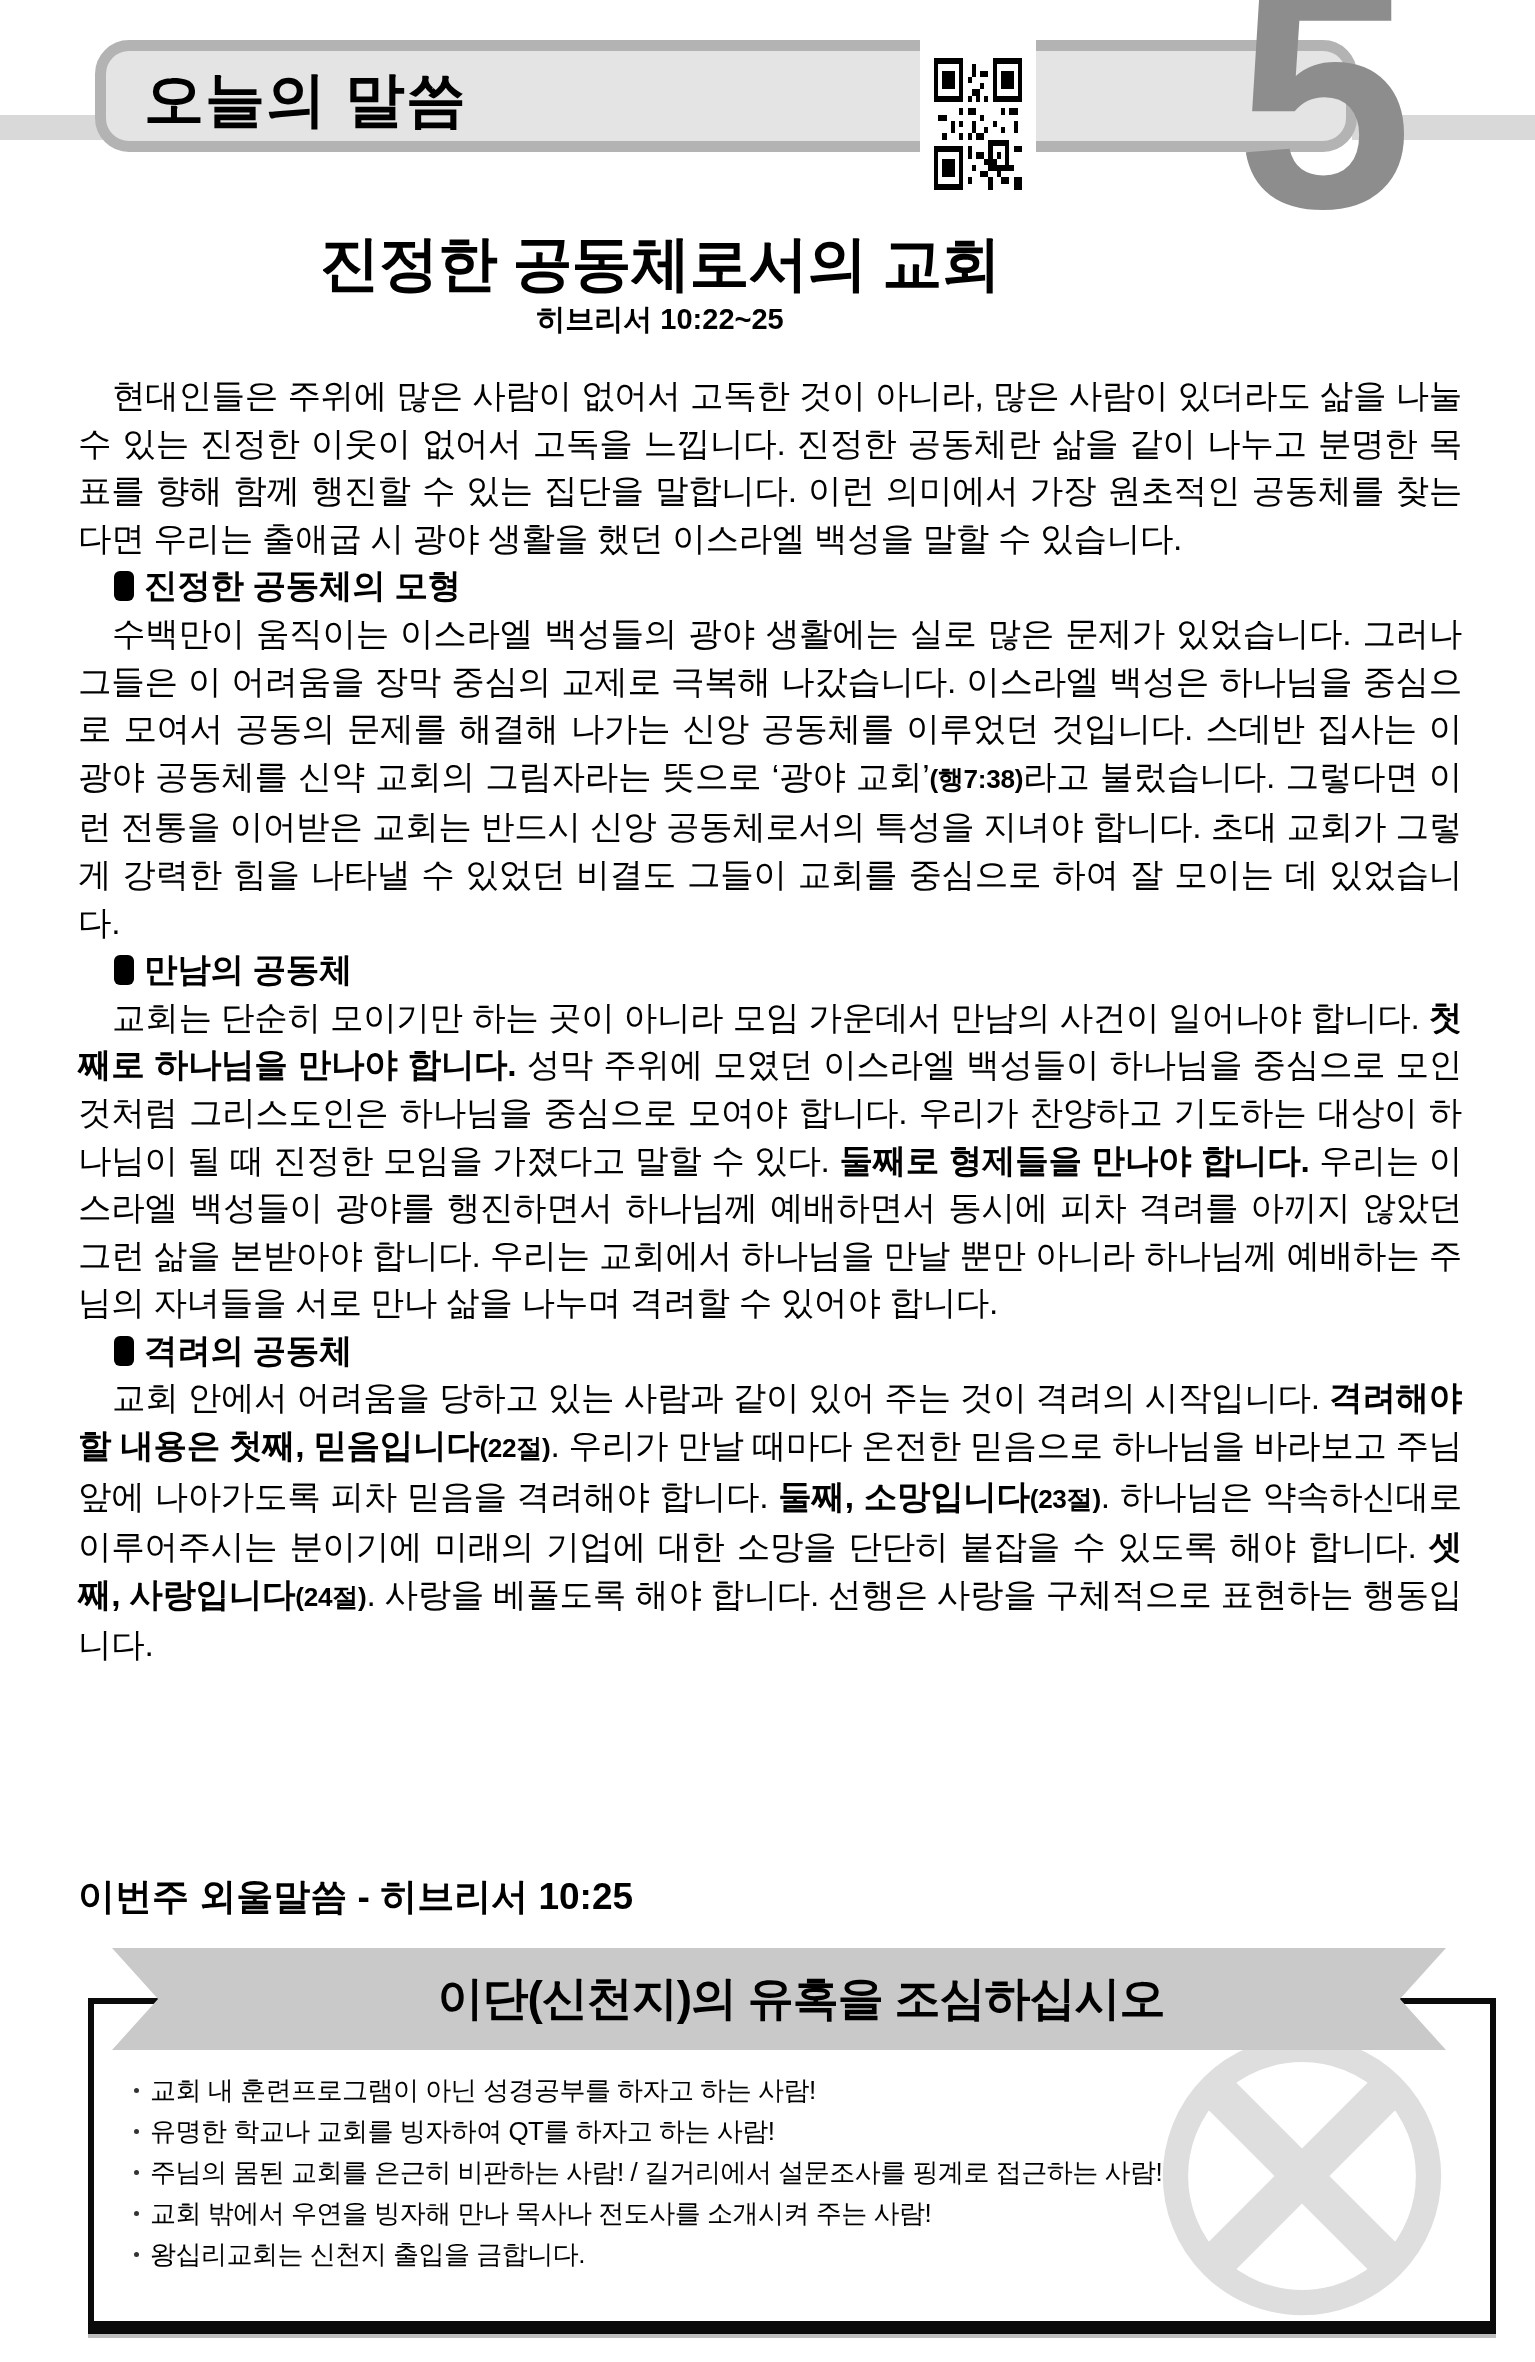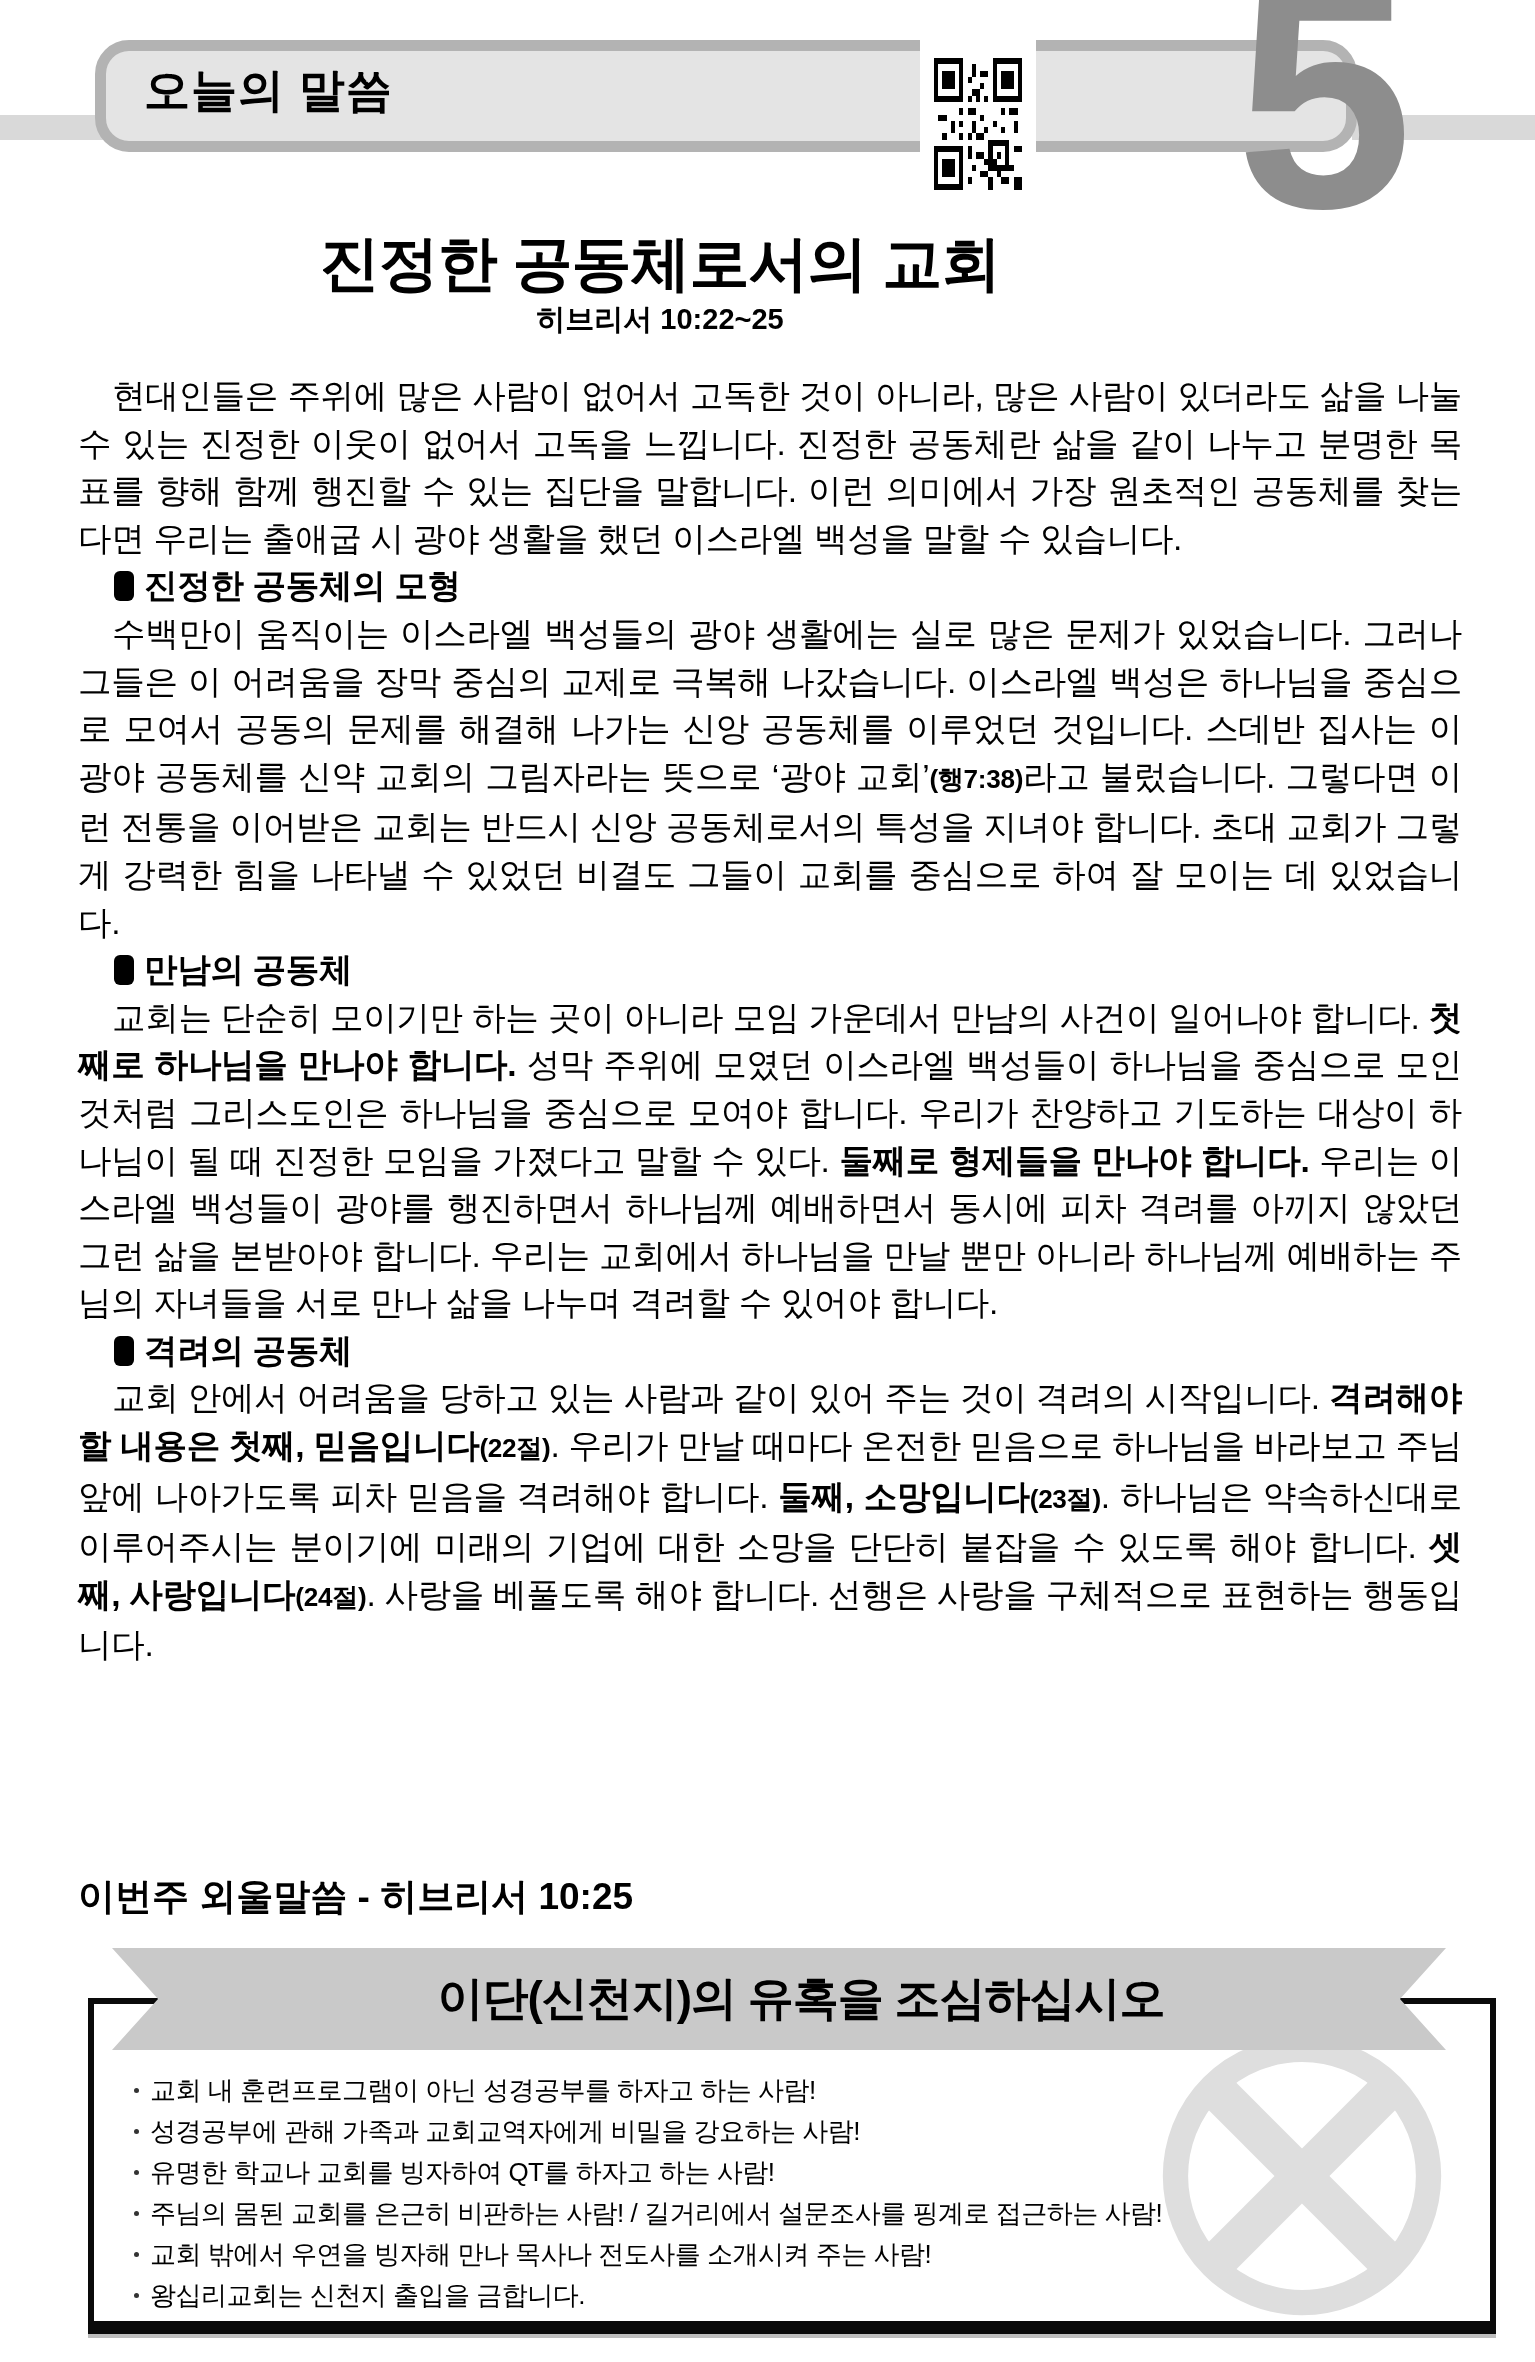--- a/index.html
+++ b/index.html
@@ -5,21 +5,21 @@
   html,body{margin:0;padding:0;background:#fff;}
   .page{position:relative;width:1535px;height:2362px;background:#fff;overflow:hidden;
         font-family:"Liberation Sans",sans-serif;color:#000;}
 
   
   .strip{position:absolute;height:25px;background:#d9d9d9;}
   .strip-left{left:0;top:115px;width:103px;}
   .strip-right{left:1352px;top:115px;width:183px;}
   .header-bar{position:absolute;left:95px;top:40px;width:1262px;height:112px;box-sizing:border-box;
               background:#e4e4e4;border:11px solid #b3b3b3;border-radius:34px;}
-  .header-label{position:absolute;left:38px;top:9px;font-size:46px;font-weight:bold;letter-spacing:1px;}
+  .header-label{position:absolute;left:38px;top:9px;font-size:60px;font-weight:bold;letter-spacing:1px;}
   .qr-back{position:absolute;left:920px;top:30px;width:116px;height:172px;background:#fff;}
   .qr{position:absolute;left:934px;top:58px;width:88px;height:132px;}
   .page-num{position:absolute;left:1236px;top:-62px;font-size:318px;line-height:1;font-weight:bold;color:#8d8d8d;}
 
   
   .title{position:absolute;left:0;top:224px;width:1320px;text-align:center;
          font-size:60px;font-weight:bold;letter-spacing:-1px;}
   .subtitle{position:absolute;left:0;top:300px;width:1320px;text-align:center;
             font-size:29px;font-weight:bold;}
 
@@ -138,21 +138,20 @@
   <div class="memory">이번주 외울말씀 - 히브리서 10:25</div>
 
   <div class="warning-box">
     <svg class="watermark" viewBox="0 0 300 300">
       <circle cx="150" cy="150" r="130" fill="none" stroke="#dedede" stroke-width="26"></circle>
       <line x1="62" y1="62" x2="238" y2="238" stroke="#dedede" stroke-width="40"></line>
       <line x1="238" y1="62" x2="62" y2="238" stroke="#dedede" stroke-width="40"></line>
     </svg>
     <ul class="warn-list" id="warning-list">
         <li>교회 내 훈련프로그램이 아닌 성경공부를 하자고 하는 사람!</li>
-        <li>성경공부에 관해 가족과 교회교역자에게 비밀을 강요하는 사람!</li>
         <li>유명한 학교나 교회를 빙자하여 QT를 하자고 하는 사람!</li>
         <li>주님의 몸된 교회를 은근히 비판하는 사람! / 길거리에서 설문조사를 핑계로 접근하는 사람!</li>
         <li>교회 밖에서 우연을 빙자해 만나 목사나 전도사를 소개시켜 주는 사람!</li>
         <li>왕십리교회는 신천지 출입을 금합니다.</li>
       </ul>
   </div>
 
   <div class="ribbon">
     <span>이단(신천지)의 유혹을 조심하십시오</span>
   </div>

